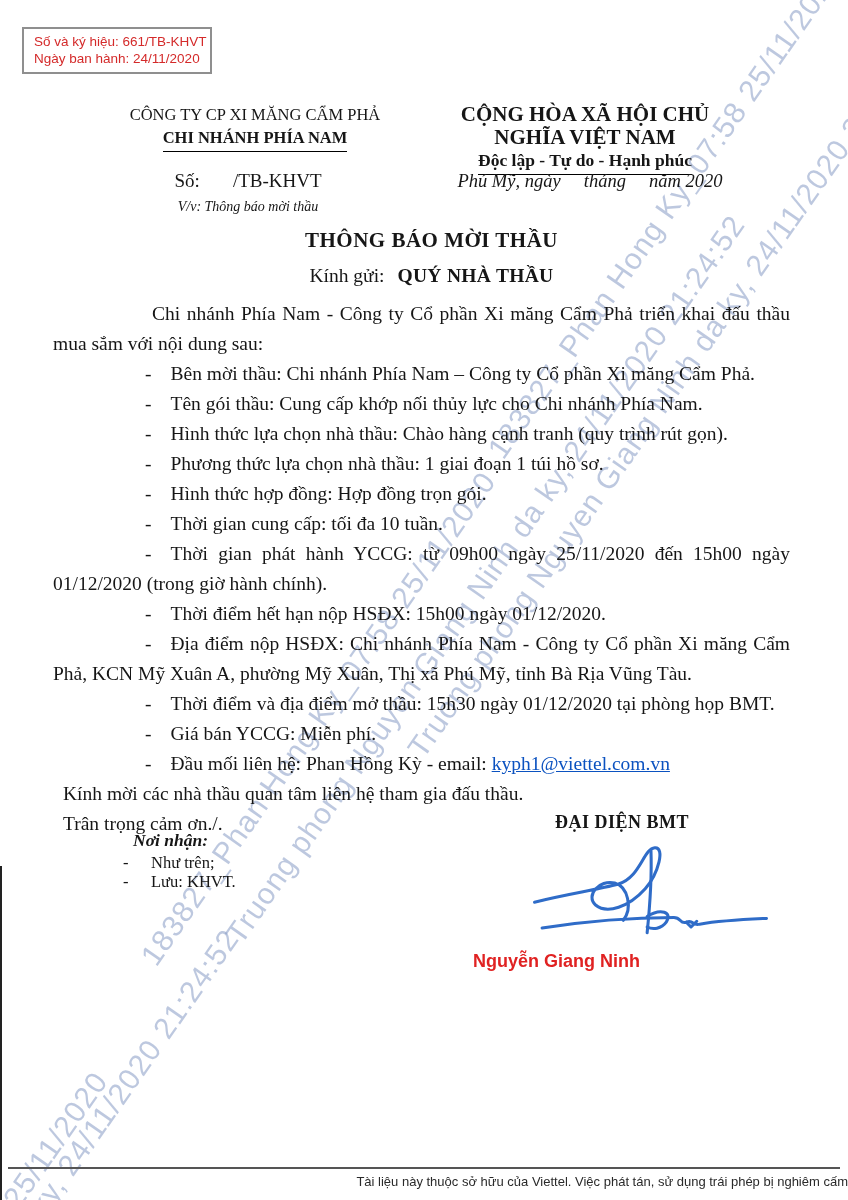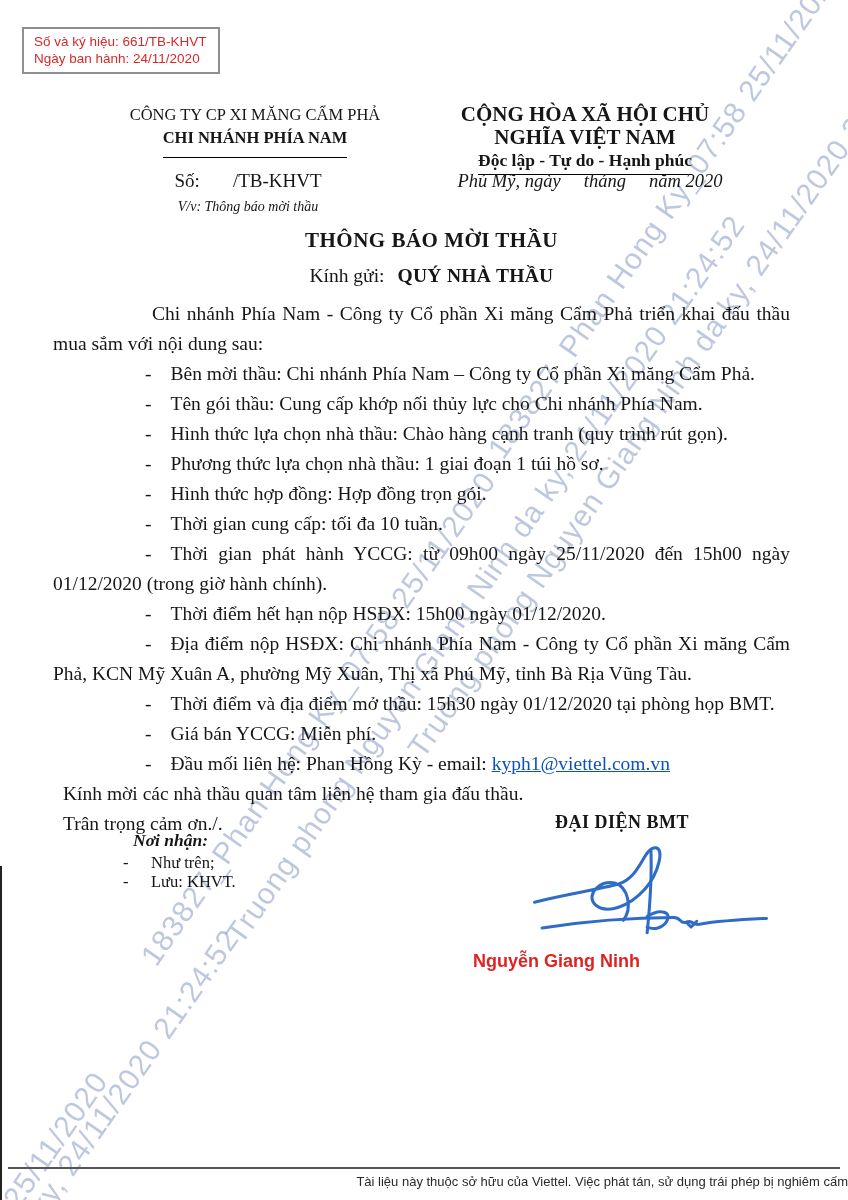--- a/index.html
+++ b/index.html
@@ -4,28 +4,28 @@
 <style>
   html,body{margin:0;padding:0;background:#ffffff;}
   .page{position:relative;width:848px;height:1200px;background:#ffffff;overflow:hidden;
         font-family:"Liberation Serif",serif;color:#161616;}
   .wm-layer{position:absolute;inset:0;z-index:1;pointer-events:none;}
   .wm{position:absolute;white-space:nowrap;font-family:"Liberation Sans",sans-serif;
       font-size:30px;letter-spacing:1px;color:rgba(134,154,196,0.55);
       transform:rotate(-55deg);transform-origin:0 50%;}
   .content{position:absolute;inset:0;z-index:2;}
   
-  .stamp{position:absolute;left:22px;top:27px;width:176px;padding:4px 8px 5px 10px;
+  .stamp{position:absolute;left:22px;top:27px;width:176px;padding:4px 0 5px 10px;
          border:2px solid #8f8f8f;background:#fff;
          font-family:"Liberation Sans",sans-serif;font-size:13.5px;line-height:17px;color:#d42a2a;}
   
   .org{position:absolute;left:95px;top:103px;width:320px;text-align:center;line-height:23px;}
   .org-name{font-size:16.5px;}
   .org-branch{display:inline-block;font-size:16.5px;font-weight:bold;
-              border-bottom:1.5px solid #000;padding-bottom:8px;}
+              border-bottom:1.5px solid #000;padding-bottom:2px;}
   .motto{position:absolute;left:425px;top:103px;width:320px;text-align:center;line-height:23px;}
   .motto-1{font-size:21px;font-weight:bold;}
   .motto-2{display:inline-block;font-size:17.5px;font-weight:bold;
            border-bottom:1.5px solid #000;padding-bottom:2px;}
   .docnum{position:absolute;left:112px;top:168px;width:272px;text-align:center;line-height:26px;}
   .docnum-no{font-size:19px;white-space:pre-wrap;}
   .docnum-subject{font-size:14px;font-style:italic;}
   .place-date{position:absolute;left:430px;top:171px;width:320px;text-align:center;
               font-size:18.5px;font-style:italic;white-space:pre-wrap;}
   

